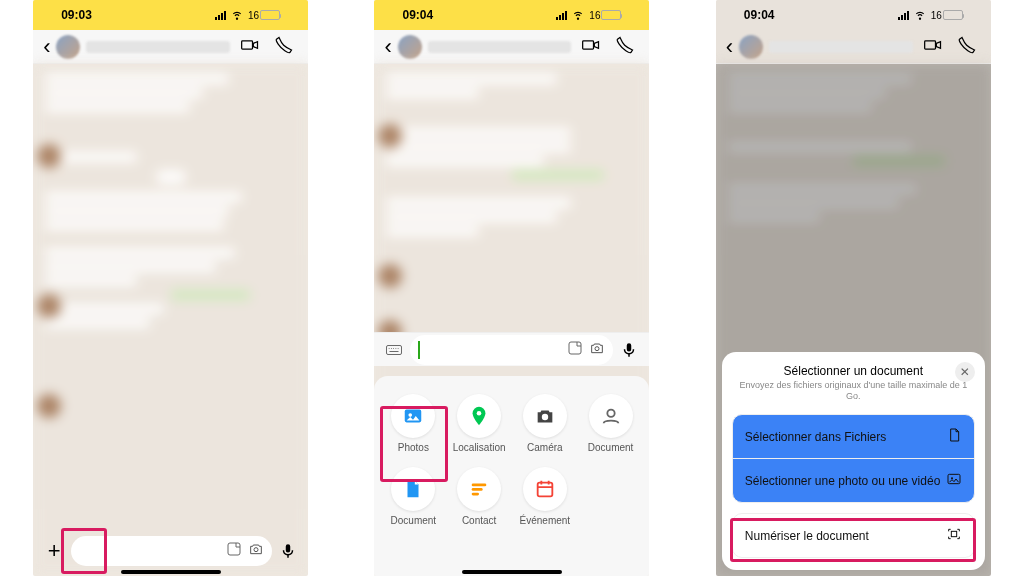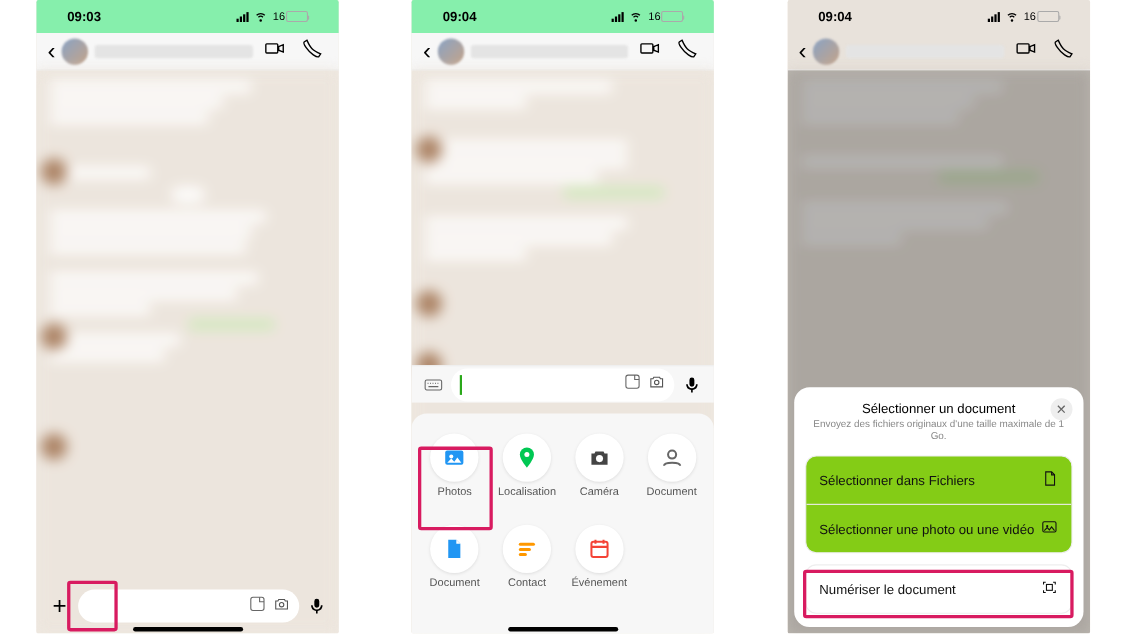--- a/index.html
+++ b/index.html
@@ -20,21 +20,21 @@
       position: relative;
       overflow: hidden;
       border-radius: 2px;
     }
     .statusbar {
       height: 30px;
       display: flex;
       align-items: center;
       justify-content: space-between;
       padding: 0 28px 0 28px;
-      background: #86efac;
+      background: #fde047;
       font-size: 12px;
       font-weight: 600;
     }
     .status-right { display: flex; align-items: center; gap: 4px; }
     .signal { display: flex; align-items: flex-end; gap: 1px; }
     .signal span { width: 2px; background: #000; display: inline-block; }
     .signal span:nth-child(1){height:3px} .signal span:nth-child(2){height:5px}
     .signal span:nth-child(3){height:7px} .signal span:nth-child(4){height:9px}
     .wifi { font-size: 12px; }
     .batt { display: flex; align-items: center; gap: 1px; }
@@ -107,39 +107,39 @@
     }
     .attach-input-row {
       position:absolute; bottom: 210px; left:0; right:0; height:34px;
       display:flex; align-items:center; gap:4px; padding:0 8px; background:#f7f7f7;
       border-top:1px solid #eee;
     }
     .kb-btn { width:24px; color:#666; display:flex; align-items:center; justify-content:center; }
     .kb-btn svg { width:18px; height:18px; }
     .grid4 {
       display:grid; grid-template-columns: repeat(4,1fr);
-      gap: 16px 4px; text-align:left;
+      gap: 6px 4px; text-align:left;
     }
     .gitem { display:flex; flex-direction:column; align-items:center; font-size:10px; color:#555; gap:4px; padding:4px; }
     .gicon { width:44px; height:44px; background:#fff; border-radius:50%; display:flex; align-items:center; justify-content:center; box-shadow:0 1px 3px rgba(0,0,0,0.1); }
     .gicon svg { width:22px; height:22px; }
     .c-blue{color:#2196f3}.c-dark{color:#444}.c-green{color:#00c853}.c-grey{color:#666}
     .c-orange{color:#ff9800}.c-red{color:#f44336}
 
     
     .dimmer { position:absolute; inset:0; background:rgba(0,0,0,0.22); }
     .doc-sheet {
       position:absolute; bottom:6px; left:6px; right:6px;
       background:#fff; border-radius:14px;
       padding:12px 10px 12px;
     }
     .doc-title { text-align:center; font-size:12px; font-weight:400; }
     .doc-sub { text-align:center; font-size:9px; color:#888; line-height:1.25; margin-top:2px; }
     .doc-close { position:absolute; top:10px; right:10px; width:20px; height:20px; background:#eee; border-radius:50%; display:flex; align-items:center; justify-content:center; font-size:12px; color:#666; }
-    .doc-group { margin-top:12px; background:#84cc16; border:1px solid #eee; border-radius:10px; overflow:hidden; }
+    .doc-group { margin-top:12px; background:#3b82f6; border:1px solid #eee; border-radius:10px; overflow:hidden; }
     .doc-row {
       display:flex; align-items:center; justify-content:space-between;
       padding: 12px 12px; font-size:12px; color:#111;
     }
     .doc-row + .doc-row { border-top:1px solid #eee; }
     .doc-single { margin-top:10px; background:#fff; border:1px solid #eee; border-radius:10px; }
     .doc-ic svg { width:16px; height:16px; color:#111; }
   </style>
 </head>
 <body>

